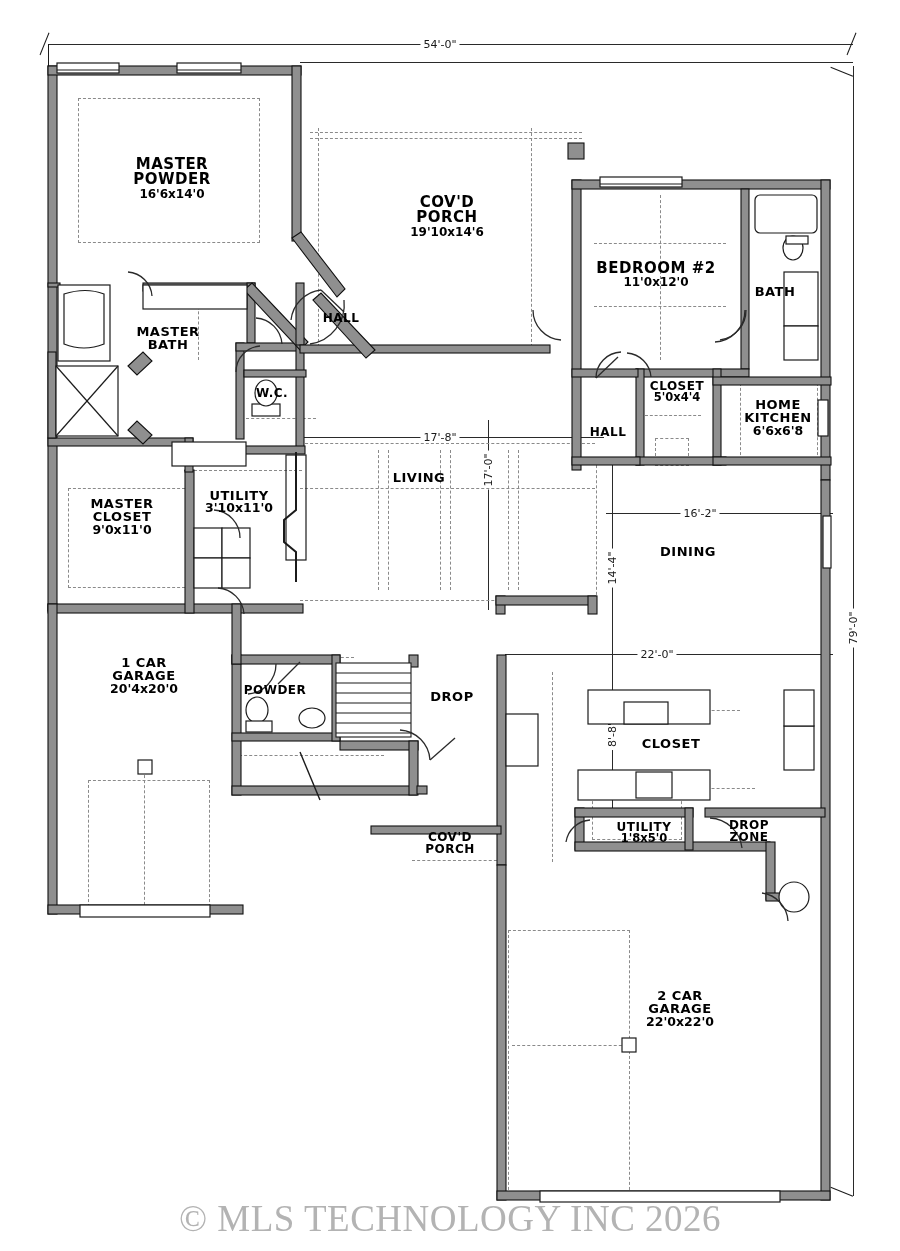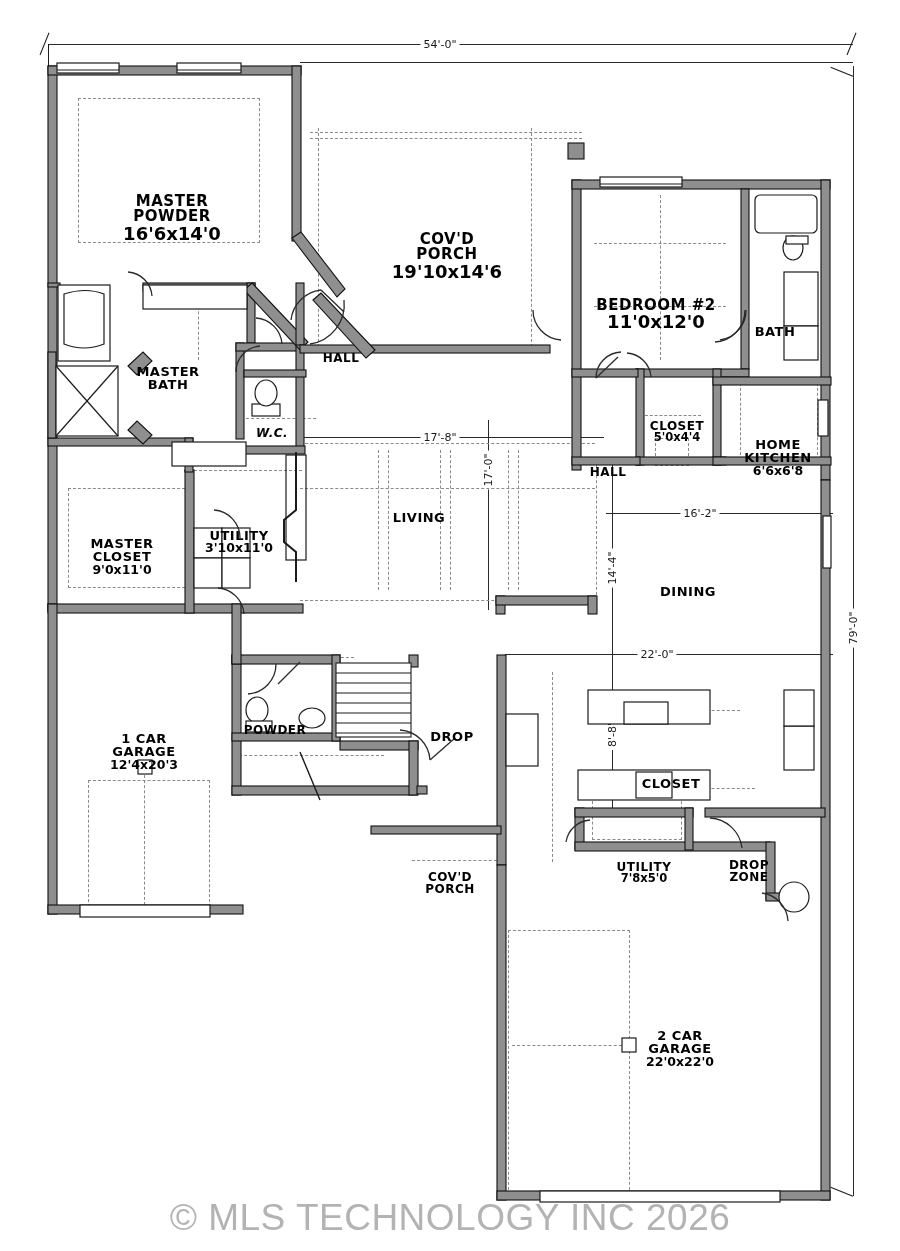--- a/index.html
+++ b/index.html
@@ -11,24 +11,23 @@
     position:absolute;
     text-align:center;
     font-family:"DejaVu Sans",sans-serif;
     font-weight:bold;
     color:#000;
     line-height:1.02;
     letter-spacing:0.5px;
     white-space:nowrap;
     transform:translate(-50%,-50%);
     font-size:15px;
-    margin-top:40px;
   }
   .rlabel .nm{display:block;}
-  .rlabel .dm{display:block;font-size:18px;letter-spacing:0px;}
+  .rlabel .dm{display:block;font-size:12px;letter-spacing:0px;}
   .rlabel.sm{font-size:13px;}
   .rlabel.sm .dm{font-size:12.5px;}
   .rlabel.tiny{font-size:12px;}
   .rlabel.tiny .dm{font-size:11.5px;}
 
   
   .dimtxt{
     position:absolute;
     font-family:"DejaVu Sans",sans-serif;
     font-size:11px;
@@ -44,21 +43,21 @@
   .dash-v{position:absolute;border-left:1.6px dashed #8a8a8a;}
   .dashbox{position:absolute;border:1.6px dashed #8a8a8a;box-sizing:border-box;}
   .dimline{position:absolute;background:#2a2a2a;}
 
   
   #watermark{
     position:absolute;
     left:50%;
     top:1218px;
     transform:translate(-50%,-50%);
-    font-family:Liberation Sans, sans-serif;
+    font-family:Liberation Serif, serif;
     font-size:37px;
     color:#b3b3b3;
     white-space:nowrap;
     letter-spacing:0.5px;
     pointer-events:none;
   }
   svg.ov{position:absolute;left:0;top:0;width:900px;height:1251px;pointer-events:none;}
 </style>
 </head>
 <body>
@@ -372,21 +371,21 @@
 
   <div class="rlabel sm" style="left:168px; top:338px;">
     <span class="nm">MASTER</span>
     <span class="nm">BATH</span>
   </div>
 
   <div class="rlabel tiny" style="left:341px; top:318px;">
     <span class="nm">HALL</span>
   </div>
 
-  <div class="rlabel tiny" style="left:272px; top:393px;font-style:italic;">
+  <div class="rlabel tiny" style="left:272px; top:393px;">
     <span class="nm">W.C.</span>
   </div>
 
   <div class="rlabel tiny" style="left:677px; top:392px;">
     <span class="nm">CLOSET</span>
     <span class="dm">5'0x4'4</span>
   </div>
 
   <div class="rlabel sm" style="left:778px; top:418px;">
     <span class="nm">HOME</span>
@@ -410,24 +409,24 @@
 
   <div class="rlabel sm" style="left:239px; top:502px;">
     <span class="nm">UTILITY</span>
     <span class="dm">3'10x11'0</span>
   </div>
 
   <div class="rlabel sm" style="left:688px; top:552px;">
     <span class="nm">DINING</span>
   </div>
 
-  <div class="rlabel sm" style="left:144px; top:712px;">
+  <div class="rlabel sm" style="left:144px; top:676px;">
     <span class="nm">1 CAR</span>
     <span class="nm">GARAGE</span>
-    <span class="dm">12'4x20'3</span>
+    <span class="dm">20'4x20'0</span>
   </div>
 
   <div class="rlabel tiny" style="left:275px; top:690px;">
     <span class="nm">POWDER</span>
   </div>
 
   <div class="rlabel sm" style="left:452px; top:697px;">
     <span class="nm">DROP</span>
   </div>
 
@@ -435,21 +434,21 @@
     <span class="nm">CLOSET</span>
   </div>
 
   <div class="rlabel tiny" style="left:450px; top:843px;">
     <span class="nm">COV'D</span>
     <span class="nm">PORCH</span>
   </div>
 
   <div class="rlabel tiny" style="left:644px; top:833px;">
     <span class="nm">UTILITY</span>
-    <span class="dm">7'8x5'0</span>
+    <span class="dm">1'8x5'0</span>
   </div>
 
   <div class="rlabel tiny" style="left:749px; top:831px;">
     <span class="nm">DROP</span>
     <span class="nm">ZONE</span>
   </div>
 
   <div class="rlabel sm" style="left:680px; top:1009px;">
     <span class="nm">2 CAR</span>
     <span class="nm">GARAGE</span>

